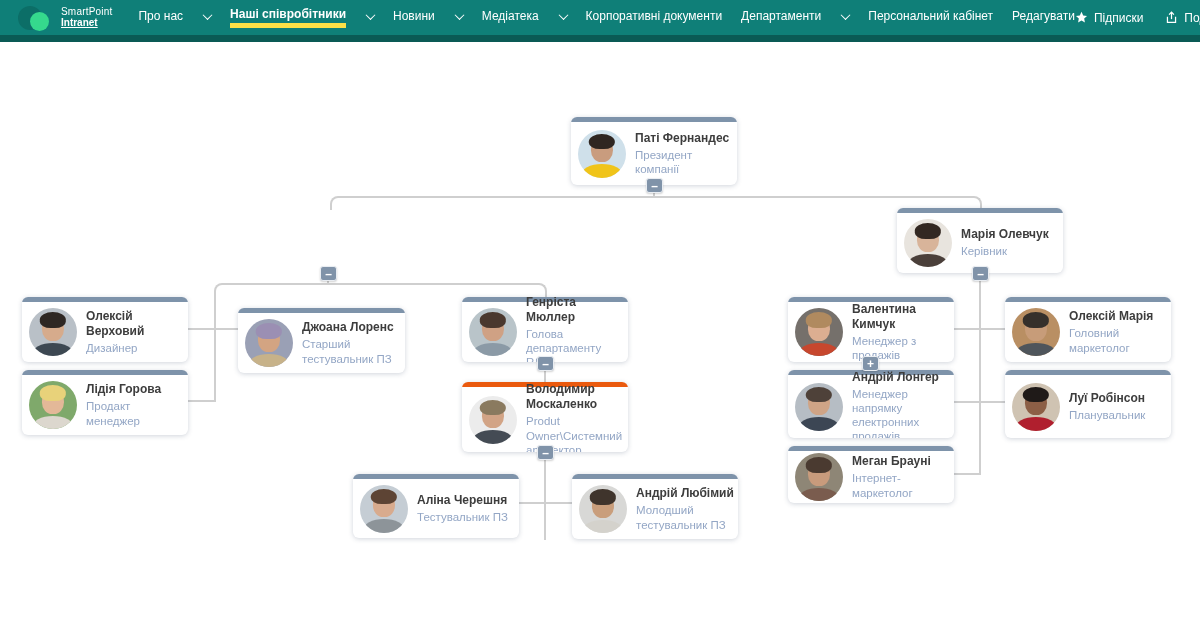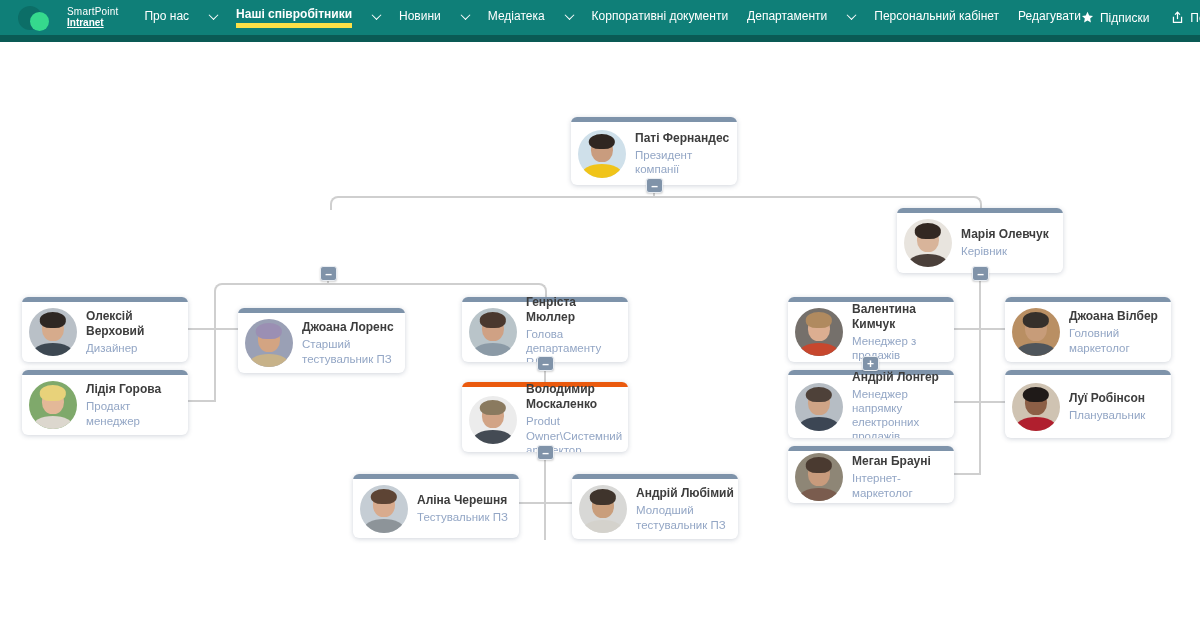--- a/index.html
+++ b/index.html
@@ -3,21 +3,21 @@
 <meta charset="utf-8">
 <style>
   html,body{margin:0;padding:0;background:#fff;}
   .page{position:relative;width:1200px;height:630px;background:#ffffff;overflow:hidden;
         font-family:"Liberation Sans","DejaVu Sans",sans-serif;}
 
   
   .nav{position:absolute;left:0;top:0;width:1200px;height:35px;background:#0F7F78;
        display:flex;align-items:center;padding:0;z-index:10;}
   .nav-strip{position:absolute;left:0;top:35px;width:1200px;height:7px;background:#0A5A55;z-index:10;}
-  .logo{display:flex;align-items:center;gap:15px;margin:0 26px 0 18px;cursor:pointer;}
+  .logo{display:flex;align-items:center;gap:9px;margin:0 26px 0 18px;cursor:pointer;}
   .logo-mark{position:relative;width:34px;height:30px;}
   .logo-c1{position:absolute;left:0;top:3px;width:24px;height:24px;border-radius:50%;background:#0C6E67;}
   .logo-c2{position:absolute;left:12px;top:9px;width:19px;height:19px;border-radius:50%;background:#35D98D;}
   .logo-text{color:#fff;line-height:1;}
   .logo-l1{font-size:10px;letter-spacing:.2px;}
   .logo-l2{font-size:10px;font-weight:700;margin-top:1px;text-decoration:underline;}
   .menu{display:flex;align-items:center;gap:19px;}
   .menu-item{display:flex;align-items:center;gap:21px;color:#fff;font-size:12px;cursor:pointer;white-space:nowrap;}
   .menu-item .lbl{padding-bottom:2px;border-bottom:2px solid transparent;}
   .menu-item.active .lbl{font-weight:700;border-bottom:5px solid #fde047;}
@@ -326,21 +326,21 @@
 
   <div class="card" style="left: 1005px; top: 297px; width: 166px; height: 65px; --abg: #B98F63; --skin: #C79C79; --hair: #35302B; --shirt: #4E555B;">
     <div class="bar"></div>
     <div class="row">
       <div class="avatar">
           <div class="head"></div>
           <div class="hair"></div>
           <div class="torso"></div>
         </div>
       <div class="txt">
-          <div class="nm">Джоана Вілбер</div>
+          <div class="nm">Олексій Марія</div>
         <div class="ttl">Головний маркетолог</div>
         </div>
     </div>
   </div>
 
   <div class="card" style="left: 1005px; top: 370px; width: 166px; height: 68px; --abg: #CFC3B2; --skin: #8C5F46; --hair: #1F1A18; --shirt: #B01F2E;">
     <div class="bar"></div>
     <div class="row">
       <div class="avatar">
           <div class="head"></div>

